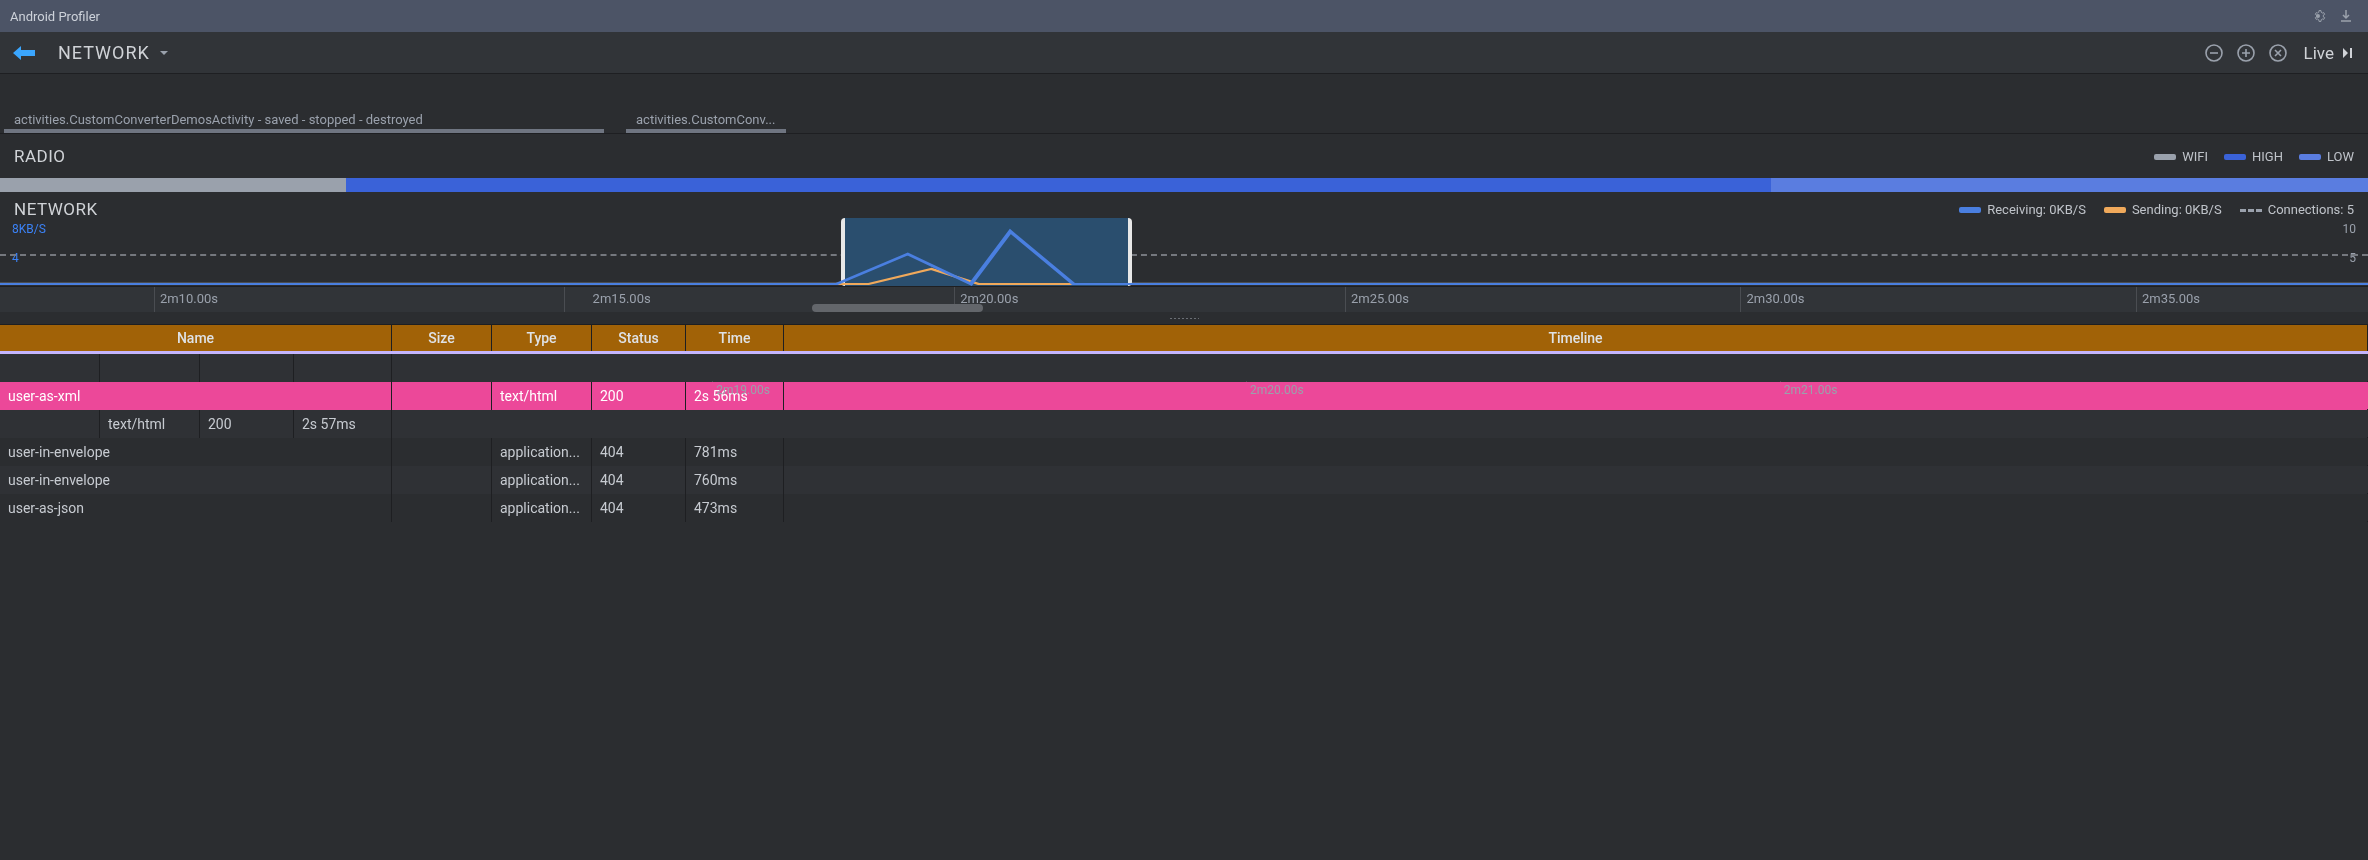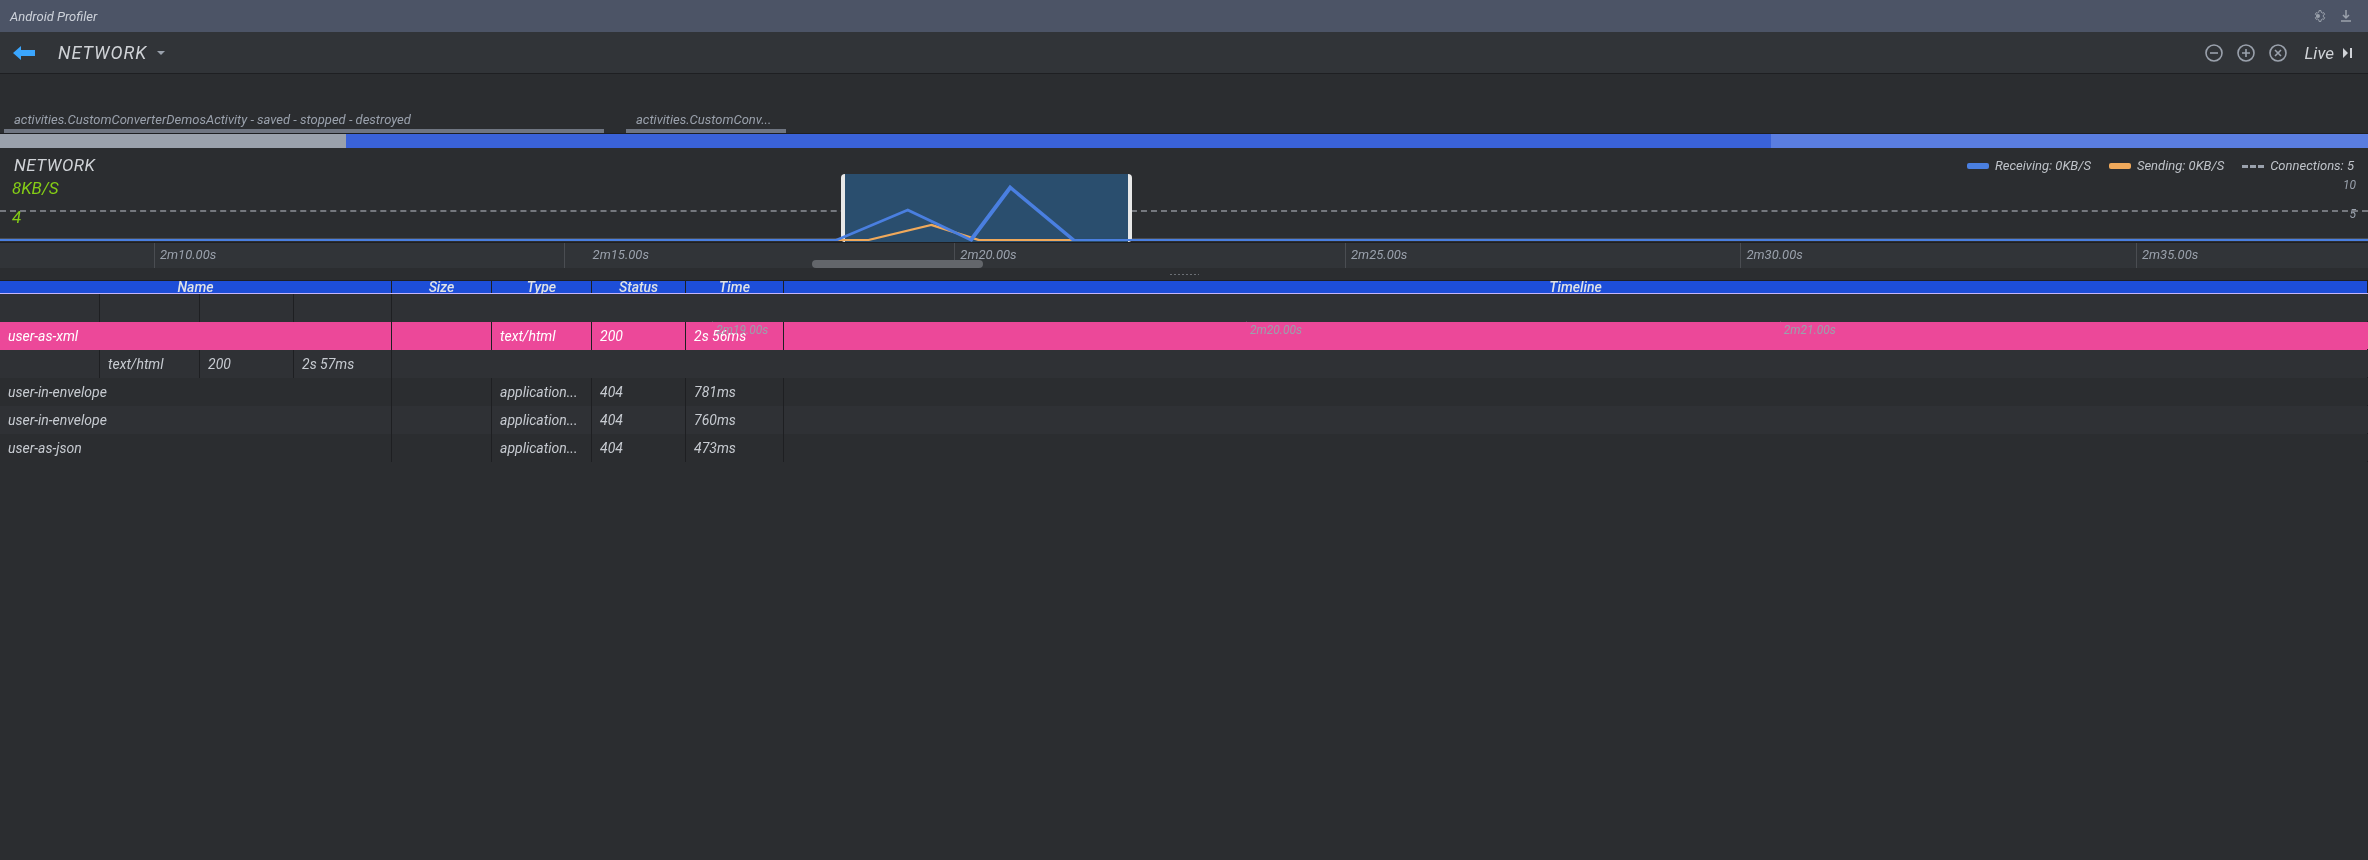--- a/index.html
+++ b/index.html
@@ -1,17 +1,17 @@
 <!DOCTYPE html>
 <html><head>
 <meta charset="utf-8">
 <style>
   * { box-sizing: border-box; margin: 0; padding: 0; font-family: -apple-system, "Segoe UI", Roboto, sans-serif; }
   body { background: #2b2d30; color: #b0b0b0; font-size: 13px; overflow: hidden; }
-  .window { width: 2368px; height: 860px; display: flex; flex-direction: column; background: #2b2d30; font-style: italic; }
+  .window { width: 2368px; height: 860px; display: flex; flex-direction: column; background: #2b2d30; }
 
   
   .titlebar { height: 32px; background: #4c5466; display: flex; align-items: center; padding: 0 10px; color: #cdd2da; font-size: 13px; }
   .titlebar .title { flex: 1; }
   .titlebar .icon-btn { width: 24px; height: 24px; display: flex; align-items: center; justify-content: center; color: #9aa1ac; margin-left: 4px; }
 
   
   .toolbar { height: 42px; background: #313438; display: flex; align-items: center; padding: 0 10px; border-bottom: 1px solid #1e1f22; }
   .toolbar .back { width: 28px; height: 28px; display: flex; align-items:center; justify-content:center; color:#3aa6ff; margin-right: 10px;}
   .toolbar .section-btn { font-size: 18px; color: #d0d3d7; letter-spacing: 1px; display:flex; align-items:center; gap:8px; padding:0 10px; height:32px;}
@@ -36,39 +36,39 @@
   .radio-bar { height:14px; position:relative; background:#2b2d30;}
   .radio-bar .seg { position:absolute; top:0; bottom:0;}
 
   
   .net-head { display:flex; align-items:center; padding: 4px 14px 0 14px; height:30px;}
   .net-head .lbl { font-size:17px; color:#d0d3d7; letter-spacing:0.5px;}
   .net-head .legend { margin-left:auto; display:flex; gap:18px; align-items:center; font-size:13px; color:#bfc3c9;}
   .net-head .conn-swatch { width:22px; height:0; border-top:3px dashed #9aa1ac; display:inline-block; margin-right:6px; vertical-align:middle;}
 
   .net-chart { height:64px; position:relative; margin: 0 0 0 0; }
-  .net-chart .ylabel { position:absolute; left:12px; font-size:17px; color:#84cc16;}
+  .net-chart .ylabel { position:absolute; left:12px; font-size:12px; color:#3b82f6;}
   .net-chart .ylabel-r { position:absolute; right:12px; font-size:12px; color:#9aa1ac;}
   .net-chart .baseline { position:absolute; left:0; right:0; bottom:2px; height:2px; background:#4a4d52;}
   .net-chart .dashline { position:absolute; left:0; right:0; border-top:2px dashed #75787e;}
   .net-chart .selection { position:absolute; top:-4px; bottom:0; background:#2a4e6e; border-left:4px solid #e8e8e8; border-right:4px solid #e8e8e8; border-radius:4px;}
   .net-chart svg { position:absolute; left:0; top:0; width:100%; height:100%;}
 
   
   .time-axis { height:26px; position:relative; border-top:1px solid #1e1f22; background:#313438;}
   .time-axis .tick { position:absolute; top:0; bottom:0; width:1px; background:#4a4d52;}
   .time-axis .tlabel { position:absolute; top:4px; font-size:13px; color:#9aa1ac; padding-left:6px;}
   .time-axis .scrollthumb { position:absolute; bottom:0; height:8px; background:#63666b; border-radius:4px;}
 
   .split-handle { height:12px; background:#2b2d30; display:flex; align-items:center; justify-content:center;}
   .split-handle .dots { width:30px; height:3px; background-image: radial-gradient(#6b6f75 1px, transparent 1px); background-size:4px 3px;}
 
   
   .req-table { flex:1; display:flex; flex-direction:column; background:#2b2d30;}
-  .req-head { display:flex; height:14px; background:#1d4ed8; border-top:1px solid #1e1f22; border-bottom:1px solid #c4b5fd;}
+  .req-head { display:flex; height:30px; background:#a16207; border-top:1px solid #1e1f22; border-bottom:3px solid #c4b5fd;}
   .req-head .col, .req-row .col { border-right:1px solid #1e1f22; display:flex; align-items:center; padding:0 8px; color:#c7cbd1; font-size:14px;}
   .req-head .col { justify-content:center; font-weight:500; color:#dfe2e6;}
   .col-name { width:392px; }
   .col-size { width:100px; }
   .col-type { width:100px; }
   .col-status { width:94px; }
   .col-time { width:98px; }
   .col-timeline { flex:1; position:relative; border-right:none;}
 
   .req-body { flex:1; position:relative;}
@@ -145,20 +145,28 @@
     </div>
   </div>
 
   <div class="activity-strip">
     <div class="activity-label-a">activities.CustomConverterDemosActivity - saved - stopped - destroyed</div>
     <div class="activity-underline-a"></div>
     <div class="activity-label-b">activities.CustomConv...</div>
     <div class="activity-underline-b"></div>
   </div>
 
+  <div class="radio-row">
+    <div class="lbl">RADIO</div>
+    <div class="legend">
+      <span><span class="swatch" style="background:#9aa1ac"></span><span>WIFI</span></span>
+      <span><span class="swatch" style="background:#3a62d8"></span><span>HIGH</span></span>
+      <span><span class="swatch" style="background:#5a7de0"></span><span>LOW</span></span>
+    </div>
+  </div>
   <div class="radio-bar" id="radio-bar">
       <div class="seg" style="left: 0%; width: 14.6%; background: rgb(154, 161, 172);"></div>
       <div class="seg" style="left: 14.6%; width: 28.9%; background: rgb(58, 98, 216);"></div>
       <div class="seg" style="left: 43.5%; width: 31.3%; background: rgb(58, 98, 216);"></div>
       <div class="seg" style="left: 74.8%; width: 25.2%; background: rgb(90, 125, 224);"></div>
     </div>
 
   <div class="net-head">
     <div class="lbl">NETWORK</div>
     <div class="legend">

